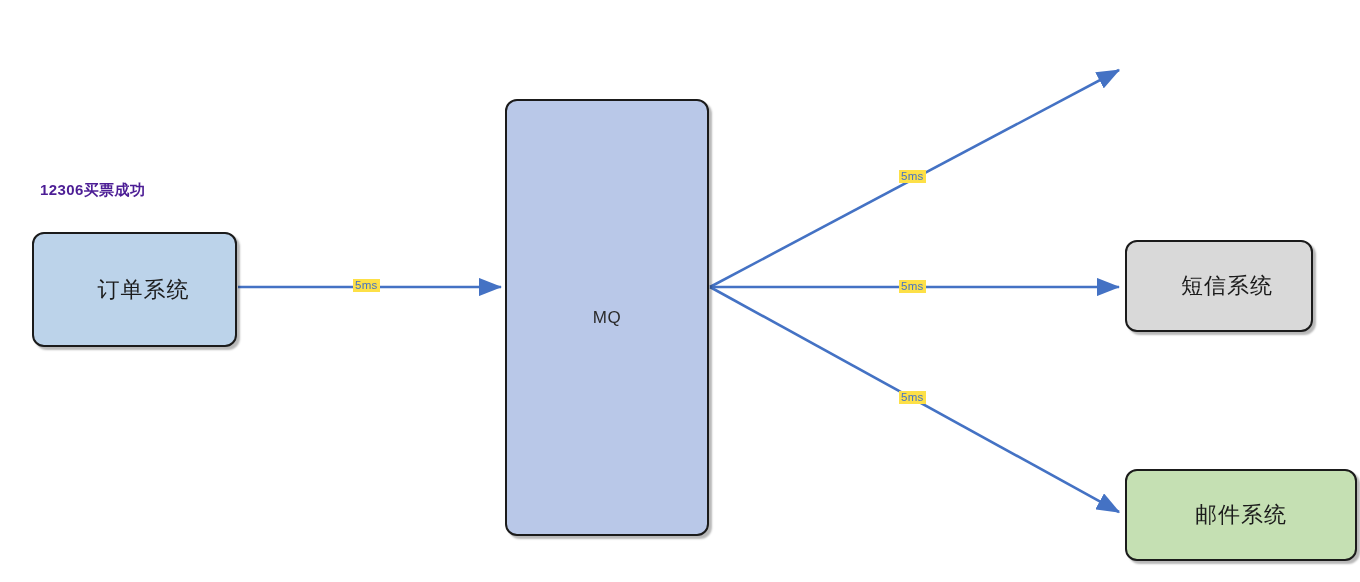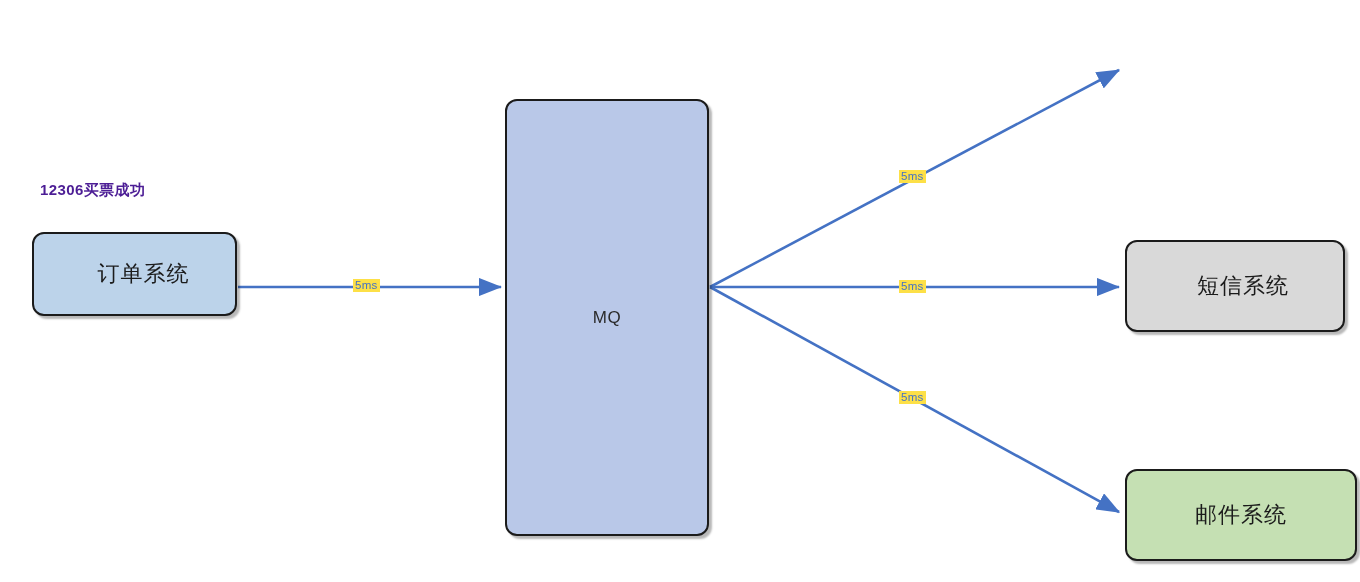--- a/index.html
+++ b/index.html
@@ -35,35 +35,35 @@
     white-space: nowrap;
   }
   .node-label.small {
     font-size: 17px;
     color: #2b2b2b;
     letter-spacing: 0.5px;
   }
 
   
   #node-order {
-    left: 32px;  top: 232px;  width: 205px; height: 84px;
+    left: 32px;  top: 232px;  width: 205px; height: 115px;
     background: #bcd3ea;
     padding-left: 18px;
   }
   #node-mq {
     left: 505px; top: 67px;   width: 204px; height: 437px;
     background: #b9c8e8;
     margin-top: 32px;
   }
   #node-inventory {
     left: 1125px; top: 22px;  width: 204px; height: 92px;
     background: #f9dd98;
   }
   #node-sms {
-    left: 1125px; top: 240px; width: 220px; height: 92px;
+    left: 1125px; top: 240px; width: 188px; height: 92px;
     background: #d9d9d9;
     padding-left: 16px;
   }
   #node-email {
     left: 1125px; top: 469px; width: 232px; height: 92px;
     background: #c5e0b3;
   }
 
   
   #caption-order {

